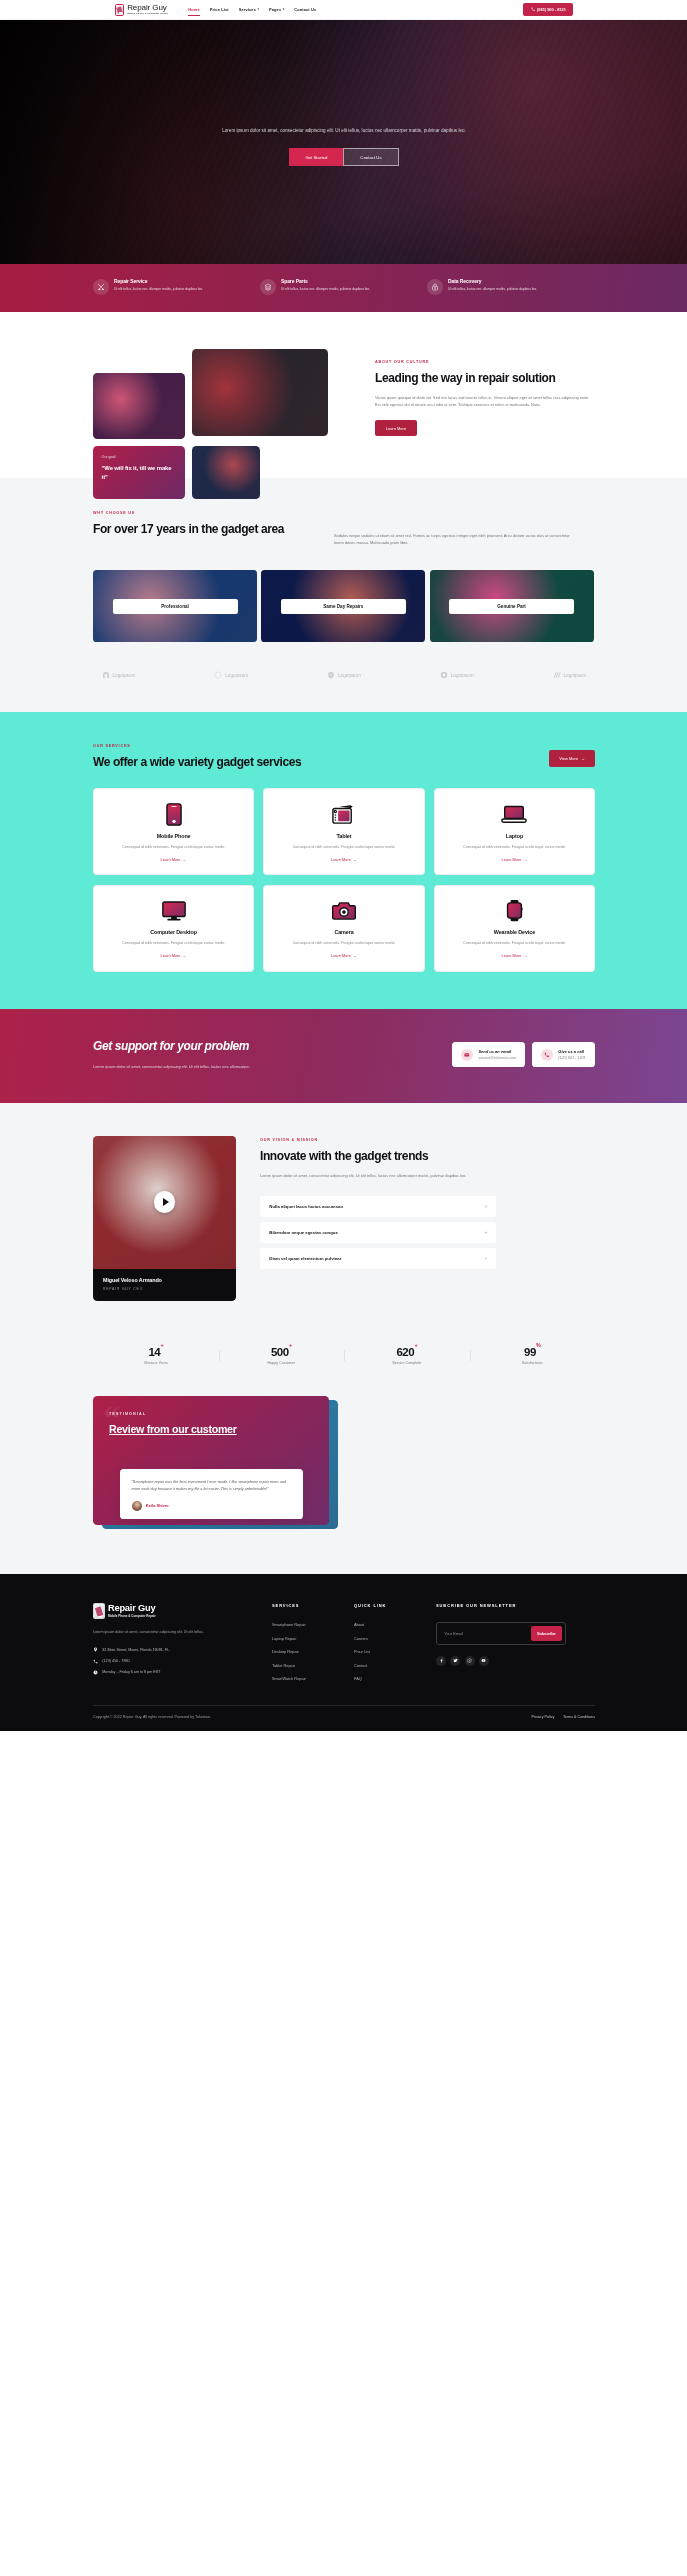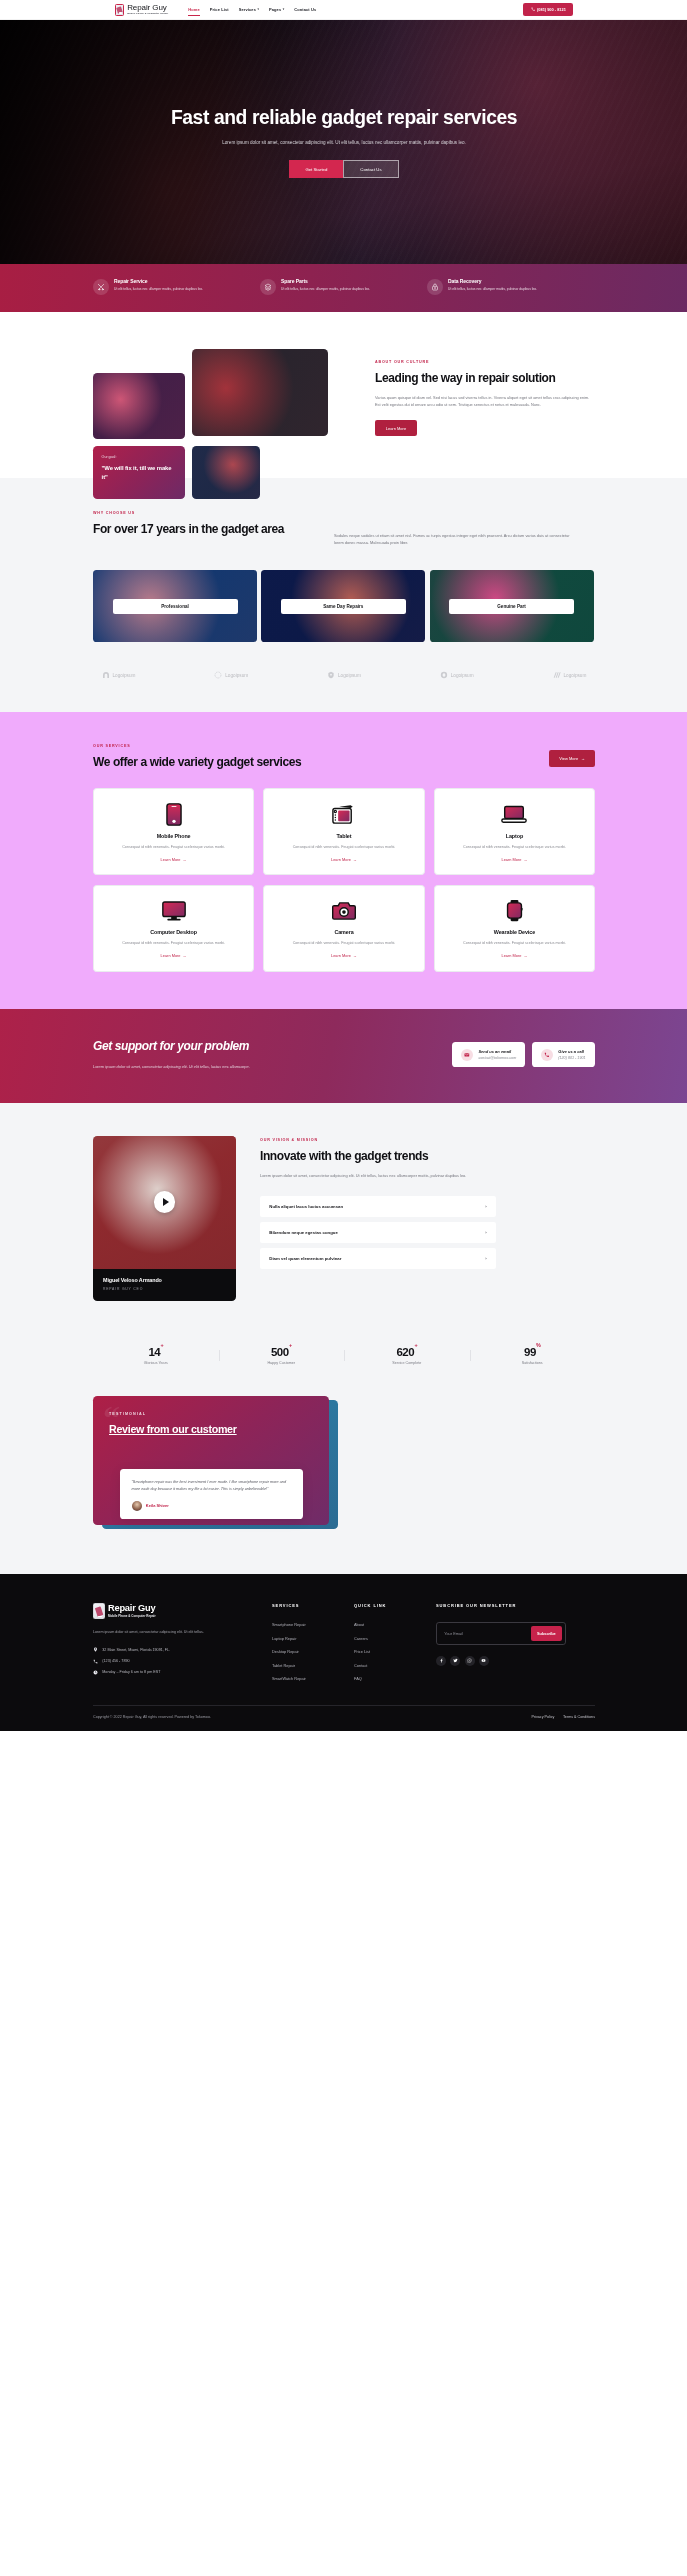--- a/index.html
+++ b/index.html
@@ -167,21 +167,21 @@
   .wc-label {
     background:#fff; border-radius:2.1px; font-size:4.6px; font-weight:700; color:#161619;
     padding:5px 0; width:125px; text-align:center;
   }
   .logos { display:flex; width:502px; margin:29px auto 0; justify-content:space-between; padding:0 8.6px; }
   .logo { display:flex; align-items:center; gap:2.9px; opacity:.45; }
   .logo-mark { width:8px; height:8px; flex:none; }
   .logo span { font-size:4.7px; color:#6f7077; font-weight:400; }
 
   
-  .services { background:#f0abfc; padding:32px 0 37px; }
+  .services { background:#5eead4; padding:32px 0 37px; }
   .svc-head { display:flex; width:502px; margin:0 auto; align-items:flex-end; justify-content:space-between; }
   .btn-view {
     background:#b0203f; color:#fff; font-size:4px; padding:5.7px 10px; border-radius:2.1px;
     display:flex; align-items:center; gap:2.9px; border:none; margin-bottom:2.9px;
   }
   .svc-grid { width:502px; margin:18.6px auto 0; display:grid; grid-template-columns:repeat(3,1fr); gap:9.3px; }
   .svc-card {
     border:0.7px solid #ebecef; border-radius:3.6px; background:#fff; padding:13px 10px 11.5px;
     text-align:center;
   }
@@ -377,21 +377,20 @@
     <div class="phone-btn">
       <svg viewBox="0 0 24 24" width="4.3" height="4.3">
           <path fill="#fff" d="M6.6 10.8c1.4 2.8 3.8 5.1 6.6 6.6l2.2-2.2c.3-.3.7-.4 1-.2 1.2.4 2.4.6 3.6.6.6 0 1 .4 1 1V20c0 .6-.4 1-1 1C10.6 21 3 13.4 3 4c0-.6.4-1 1-1h3.5c.6 0 1 .4 1 1 0 1.3.2 2.5.6 3.6.1.3 0 .7-.2 1l-2.3 2.2z"></path>
         </svg>
       <span>(081) 900 - 8121</span>
     </div>
   </div>
 
   <div class="hero">
     <div class="hero-inner">
-      <h1>Fast and reliable gadget repair services</h1>
       <p>Lorem ipsum dolor sit amet, consectetur adipiscing elit. Ut elit tellus, luctus nec ullamcorper mattis, pulvinar dapibus leo.</p>
       <div class="hero-btns">
         <button class="btn-primary">Get Started</button>
         <button class="btn-ghost">Contact Us</button>
       </div>
     </div>
   </div>
 
   <div class="featurebar">
     <div class="feature-row">

